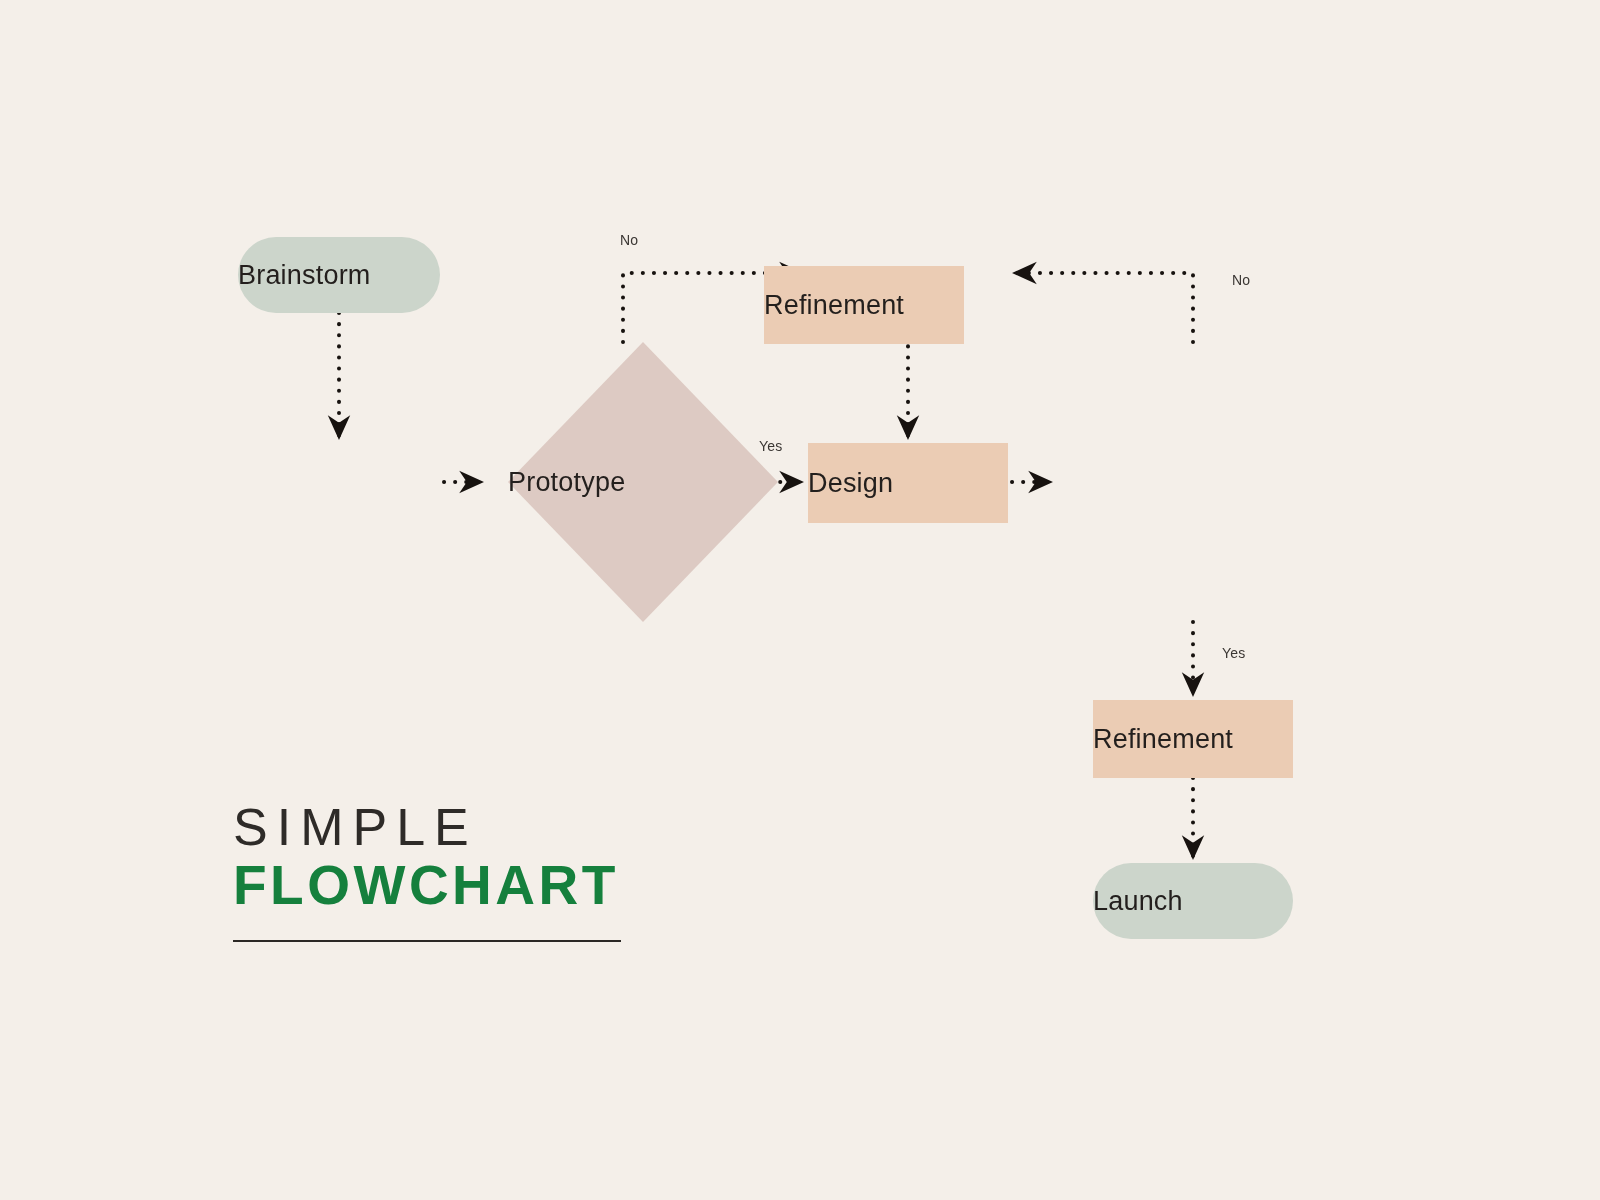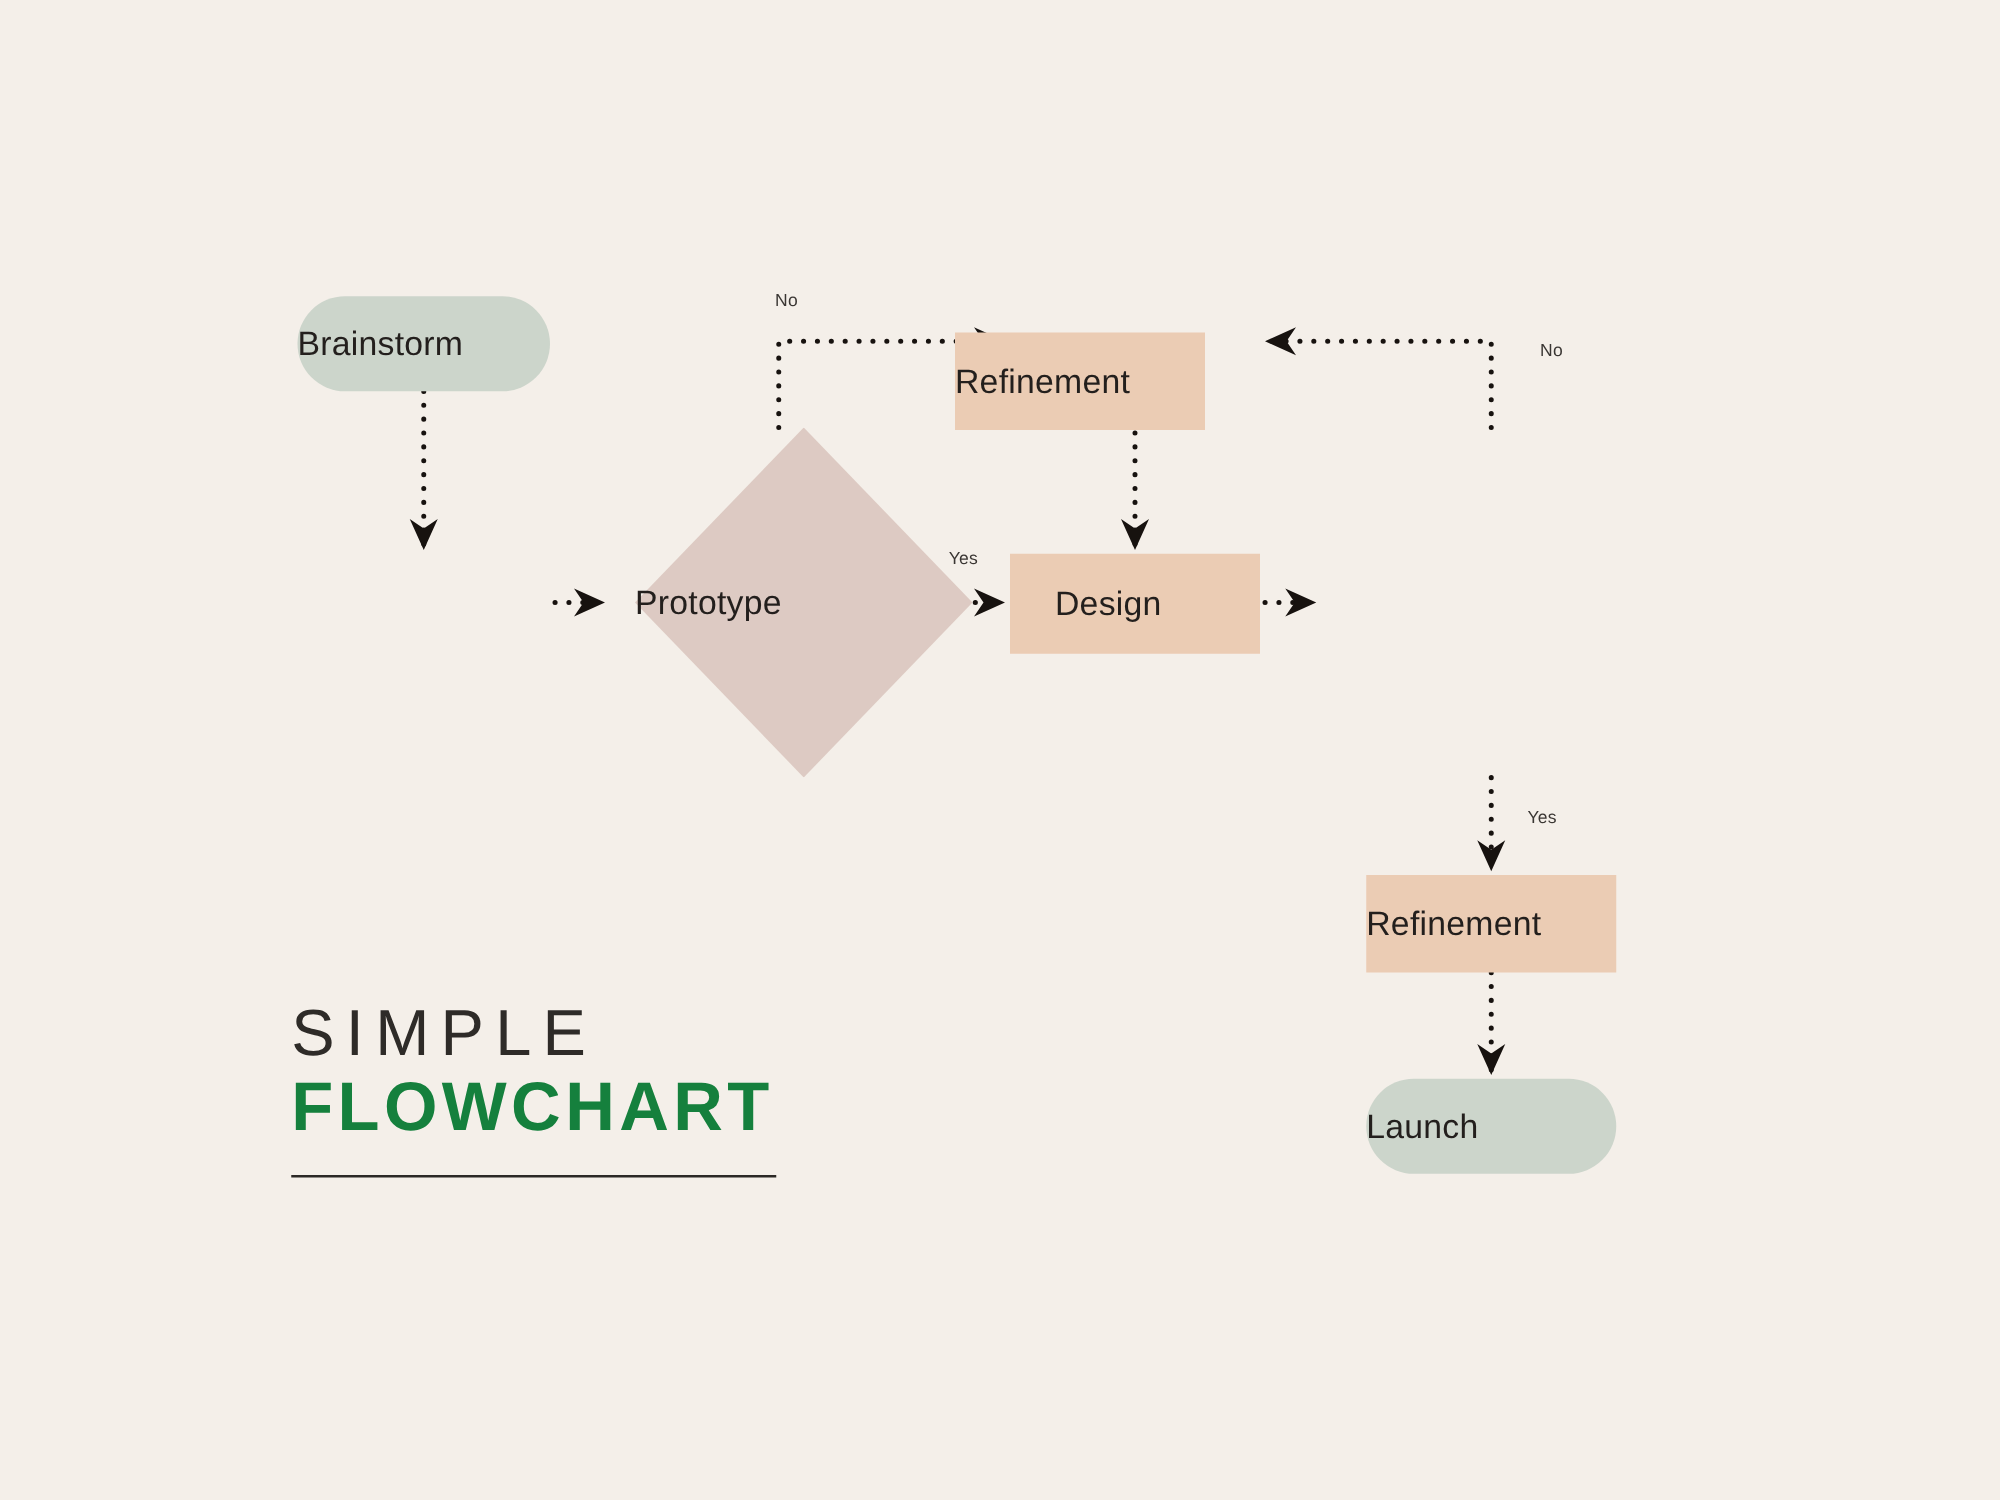--- a/index.html
+++ b/index.html
@@ -130,21 +130,21 @@
 
   <div class="node node-diamond" style="left:508px; top:342px; width:270px; height:280px;">
     <span class="diamond-shape"></span>
     <span class="diamond-label">Prototype</span>
   </div>
 
   <div class="node node-rect" style="left:764px; top:235px; width:200px; height:78px;margin-top:31px;">
     <span>Refinement</span>
   </div>
 
-  <div class="node node-rect" style="left:808px; top:443px; width:200px; height:80px;padding-left:36px;">
+  <div class="node node-rect" style="left:808px; top:443px; width:200px; height:80px;">
     <span>Design</span>
   </div>
 
 
   <div class="node node-rect" style="left:1093px; top:700px; width:200px; height:78px;">
     <span>Refinement</span>
   </div>
 
   <div class="node node-pill" style="left:1093px; top:863px; width:200px; height:76px;">
     <span>Launch</span>

